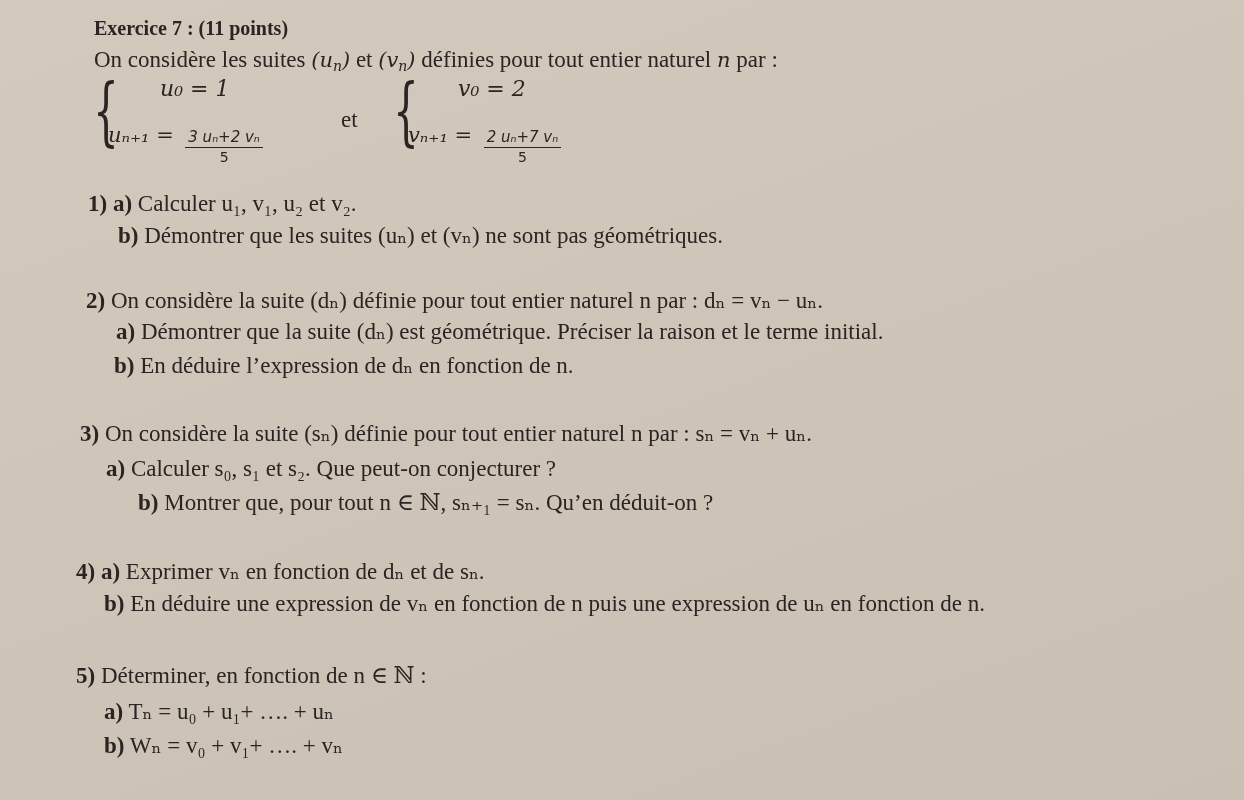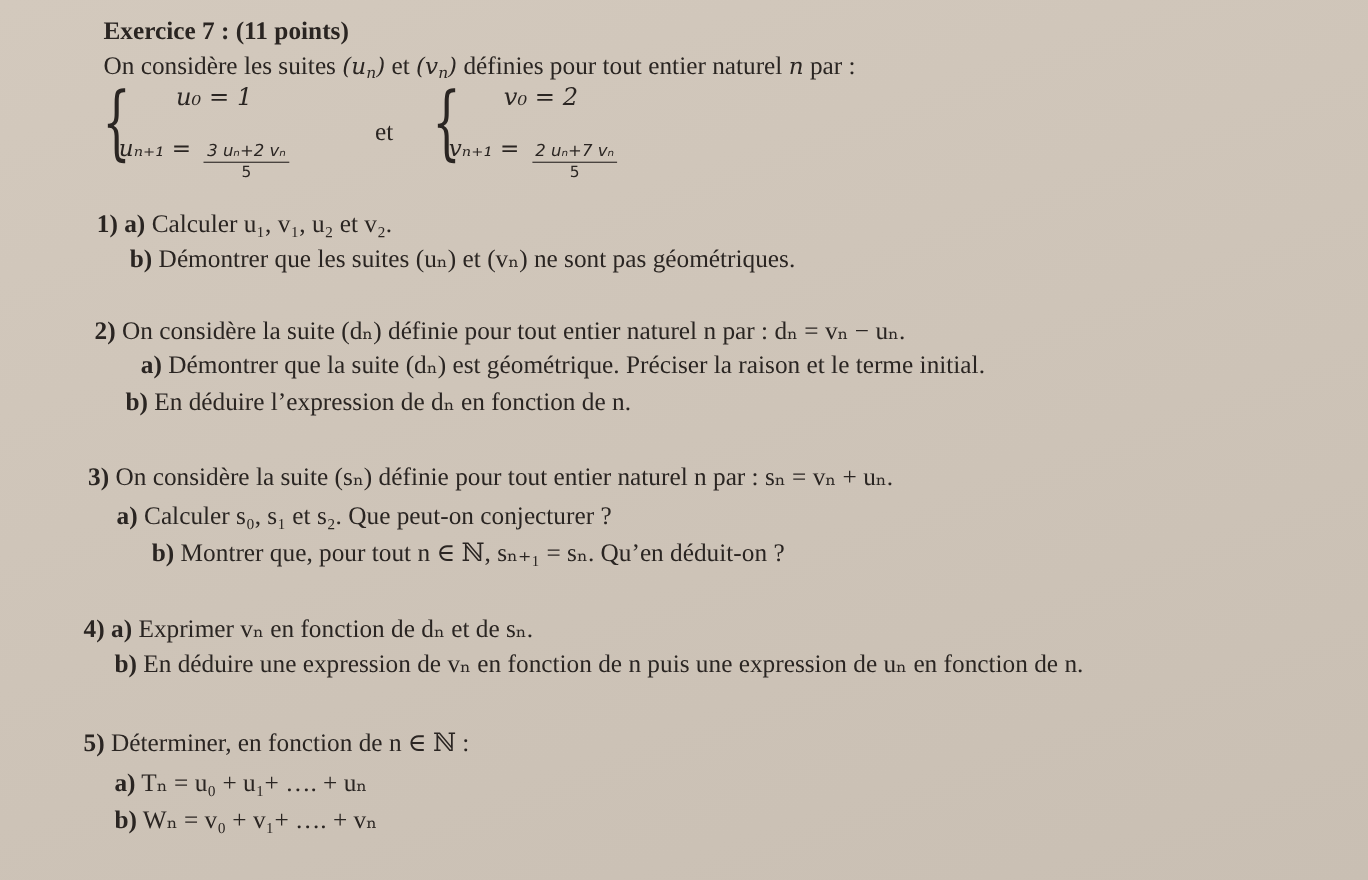--- a/index.html
+++ b/index.html
@@ -5,21 +5,21 @@
   html, body { margin: 0; padding: 0; }
   body {
     width: 1244px; height: 800px; overflow: hidden;
     background: linear-gradient(160deg, #d3c9bd 0%, #cfc5b9 40%, #c9bfb3 100%);
     font-family: "Liberation Serif", "DejaVu Serif", serif;
     color: #2a2522;
     position: relative;
   }
   .page { position: absolute; left: 0; top: 0; width: 1244px; height: 800px; }
   .line { position: absolute; white-space: nowrap; font-size: 23px; line-height: 28px; }
-  .title { font-weight: bold; font-size: 23px; }
+  .title { font-weight: bold; font-size: 20px; }
   .lbl { font-weight: bold; }
   .m { font-style: italic; font-family: "DejaVu Serif", "Liberation Serif", serif; font-size: 21px; text-align: right; }
   sub { font-size: 14px; vertical-align: -4px; line-height: 0; font-style: normal; }
   sub.i { font-style: italic; }
   .sys { position: absolute; font-size: 22px; }
   .brace { position: absolute; font-size: 74px; line-height: 74px; font-family: "DejaVu Serif", serif; font-weight: 200; transform: scaleX(0.55); transform-origin: left top; color:#2a2522;}
   .frac { display: inline-flex; flex-direction: column; align-items: center; vertical-align: middle; margin-left: 6px; margin-top: 20px; }
   .frac .num { font-size: 15px; border-bottom: 1.5px solid #2a2522; padding: 0 3px 1px; font-family: "DejaVu Sans", sans-serif; font-style: italic; }
   .frac .den { font-size: 14px; font-family: "DejaVu Sans", sans-serif; padding-top: 1px; }
 </style>
@@ -70,21 +70,21 @@
       <span class="lbl">b)</span>
       <span>Démontrer que les suites (uₙ) et (vₙ) ne sont pas géométriques.</span>
     </div>
   </div>
 
   <div>
     <div class="line" style="left:86px; top:287px;">
       <span class="lbl">2)</span>
       <span>On considère la suite (dₙ) définie pour tout entier naturel n par : dₙ = vₙ − uₙ.</span>
     </div>
-    <div class="line" style="left:128px; top:318px;">
+    <div class="line" style="left:116px; top:318px;">
       <span class="lbl">a)</span>
       <span>Démontrer que la suite (dₙ) est géométrique. Préciser la raison et le terme initial.</span>
     </div>
     <div class="line" style="left:114px; top:352px;">
       <span class="lbl">b)</span>
       <span>En déduire l’expression de dₙ en fonction de n.</span>
     </div>
   </div>
 
   <div>

